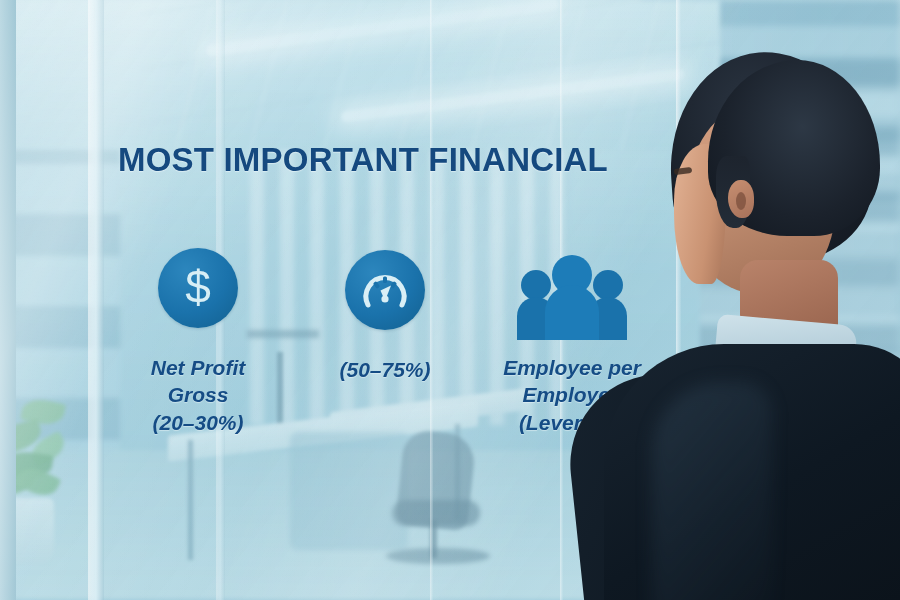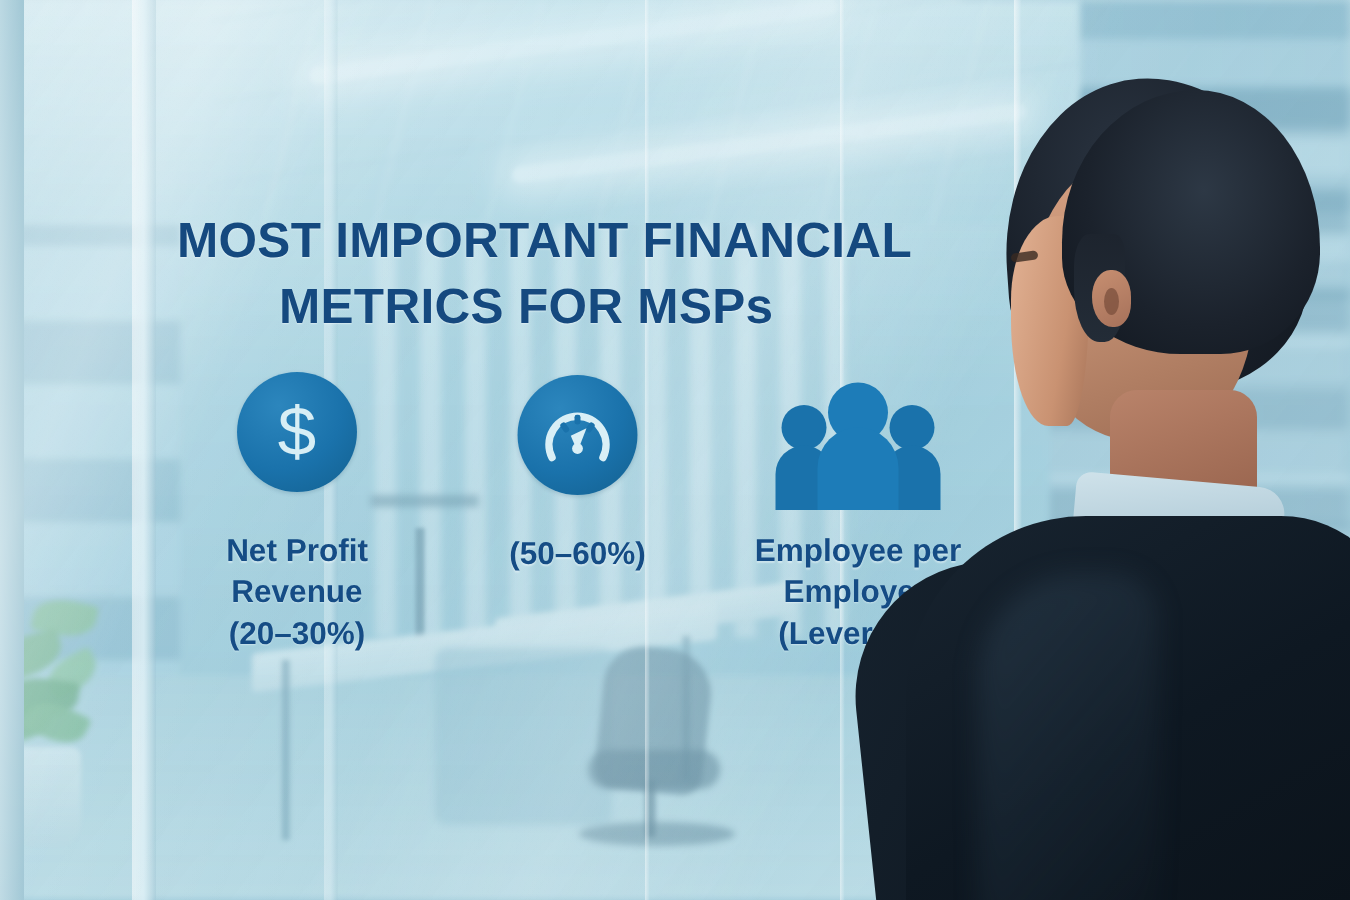--- a/index.html
+++ b/index.html
@@ -274,21 +274,21 @@
   .circle{
     width:80px;height:80px;border-radius:50%;
     background:radial-gradient(circle at 35% 28%, #2c86bd 0%, #1a72ab 55%, #13608f 100%);
     display:flex;align-items:center;justify-content:center;
     box-shadow:0 1px 3px rgba(10,50,80,.18);
   }
   .cap{
     margin-top:8px;font-size:21px;line-height:1.30;font-weight:600;
     color:#154c85;text-align:center;text-shadow:0 1px 1px rgba(255,255,255,.4);
   }
-  .cap .sub{display:block;}
+  .cap .sub{display:block;font-style:italic;}
   .m-net .ic{align-items:flex-start;}
   .m-gross{margin-top:2px;}
   .m-rev .ic{align-items:center;}
 
   svg{display:block;}
 </style>
 </head>
 <body>
 
 <div id="scene">
@@ -335,55 +335,54 @@
   <div class="seam s3"></div>
   <div class="mullion m1"></div>
   <div class="mullion m2"></div>
   <div class="frame-left"></div>
   <div class="glass-sheen"></div>
 
   <div class="info">
 
     <div class="title">
       <span>MOST IMPORTANT FINANCIAL</span>
-      <span class="l2">METRICS FOR MSPs</span>
     </div>
 
     <div class="metrics">
 
       <div class="metric m-net">
         <div class="ic">
           <div class="circle">
             <svg width="52" height="52" viewBox="0 0 52 52" aria-hidden="true">
               <text x="26" y="41" text-anchor="middle" font-family="Liberation Sans, sans-serif" font-size="46" font-weight="400" fill="#d7eef5">$</text>
             </svg>
           </div>
         </div>
         <div class="cap">
           <span class="sub">Net Profit</span>
-          <span class="sub">Revenue</span>
+          <span class="sub">Gross</span>
           <span class="sub">(20–30%)</span>
         </div>
       </div>
 
       <div class="metric m-gross">
         <div class="ic">
           <div class="circle">
             <svg width="54" height="54" viewBox="0 0 54 54" aria-hidden="true">
               <path d="M10 42 A19 19 0 1 1 44 42" fill="none" stroke="#d9eff6" stroke-width="5" stroke-linecap="round"></path>
               <rect x="16.5" y="18.5" width="4" height="7" rx="1.6" fill="#1a72ab" transform="rotate(-36 18.5 22)"></rect>
               <rect x="33.5" y="18.5" width="4" height="7" rx="1.6" fill="#1a72ab" transform="rotate(36 35.5 22)"></rect>
               <rect x="25" y="13.5" width="4" height="6.5" rx="1.6" fill="#1a72ab"></rect>
               <path d="M27 38 L22.5 27.5 L33 22.5 Z" fill="#d9eff6"></path>
               <circle cx="27" cy="36" r="3.6" fill="#d9eff6"></circle>
             </svg>
           </div>
         </div>
         <div class="cap">
-          <span class="sub">(50–60%)</span>
+          <span class="sub">(50–75%)</span>
         </div>
       </div>
 
       <div class="metric m-rev">
         <div class="ic">
           <div>
             <svg width="118" height="86" viewBox="0 0 118 86" aria-hidden="true">
               <circle cx="23" cy="31" r="15" fill="#1a72ab"></circle>
               <path d="M4 86 V62 a19 19 0 0 1 38 0 V86 Z" fill="#1a72ab"></path>
               <circle cx="95" cy="31" r="15" fill="#1a72ab"></circle>

